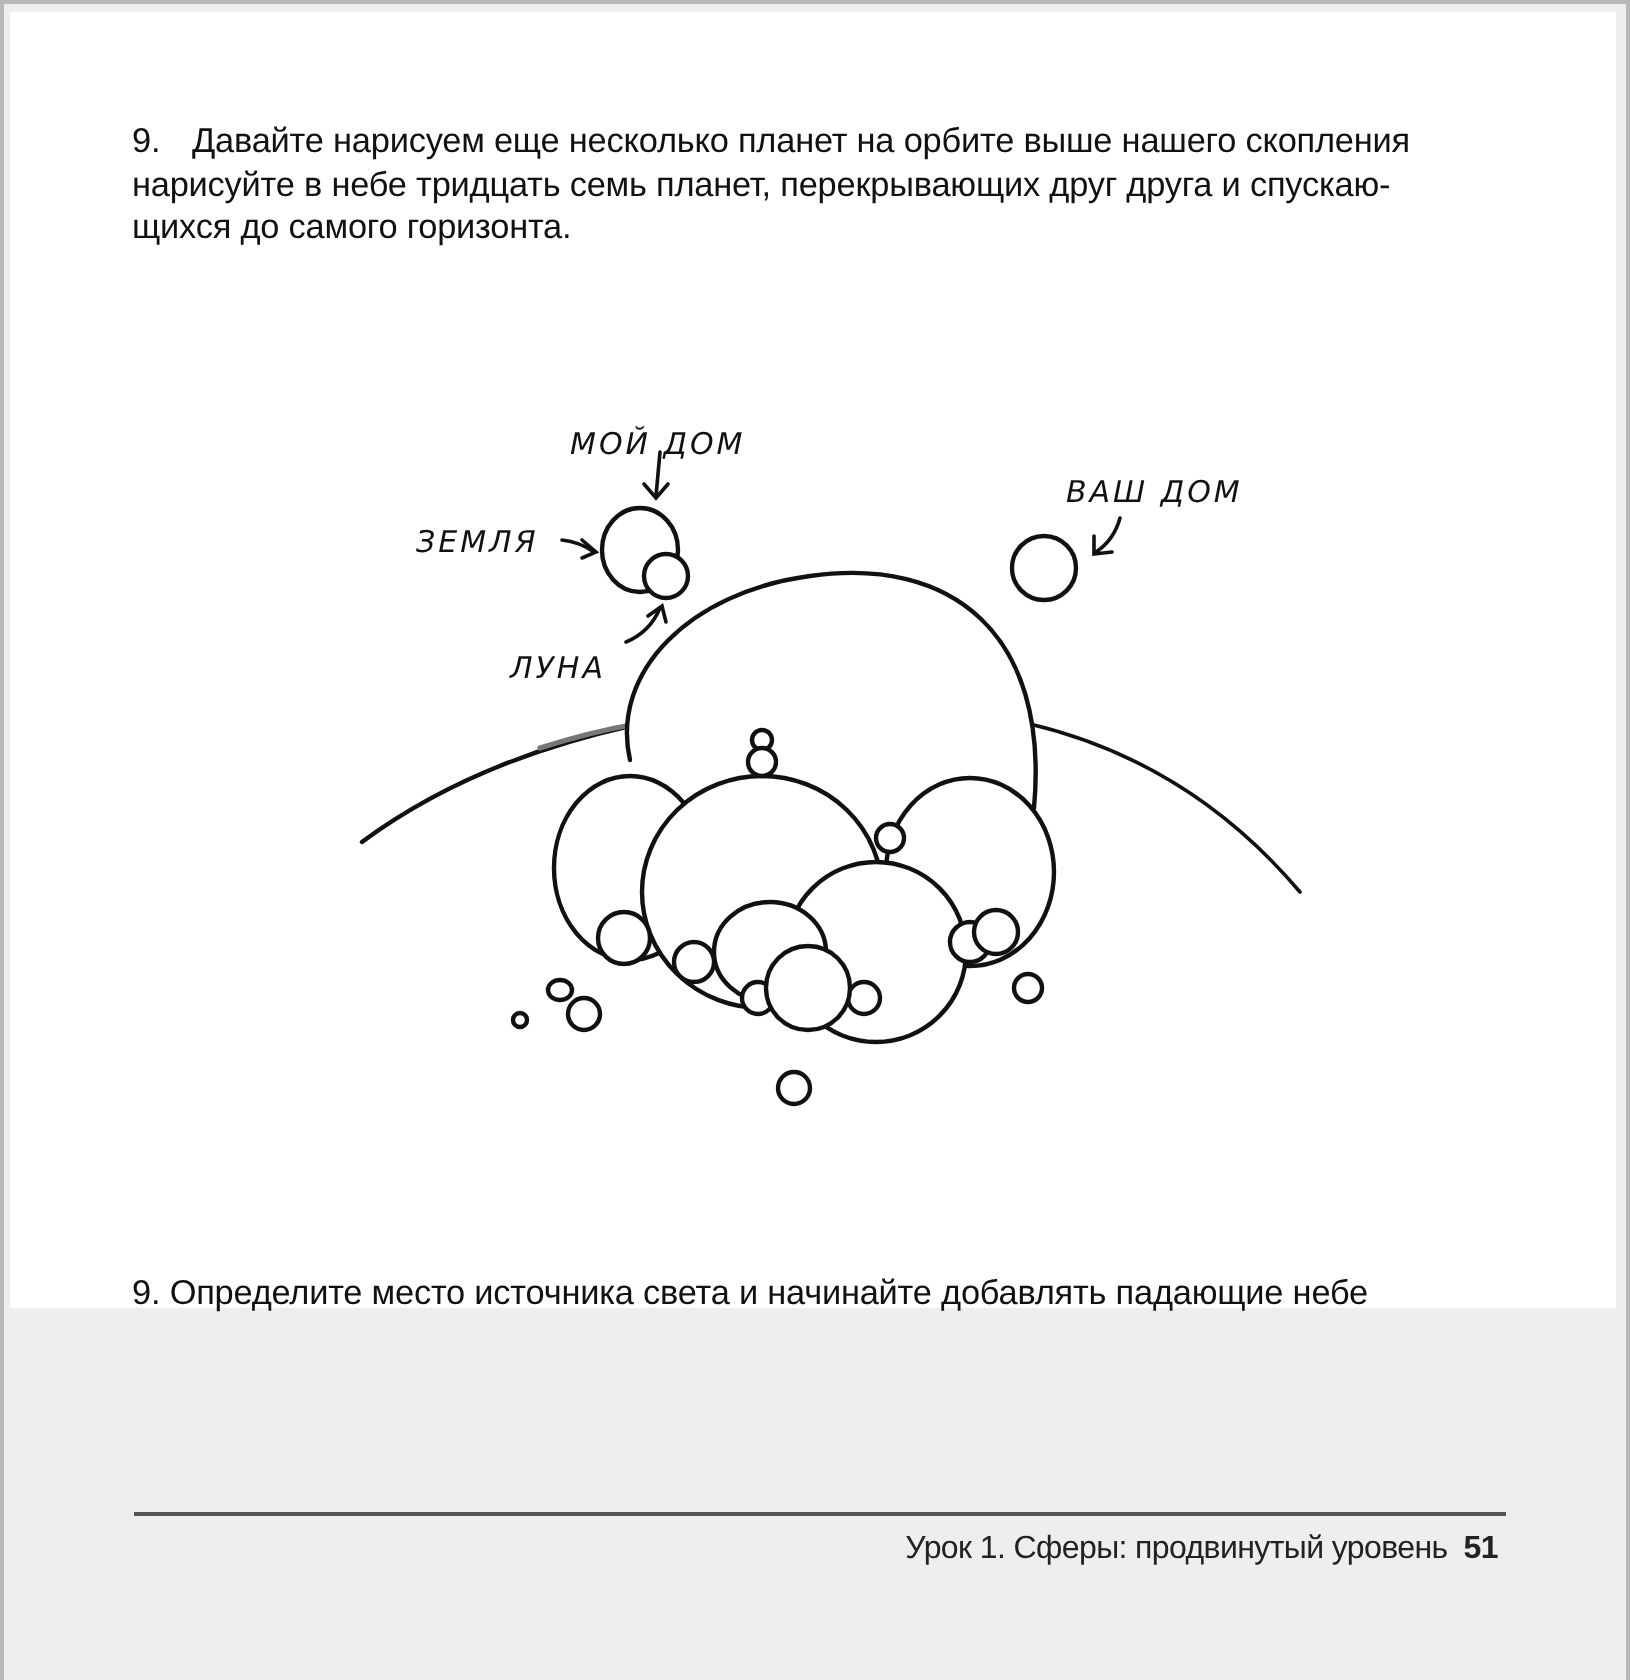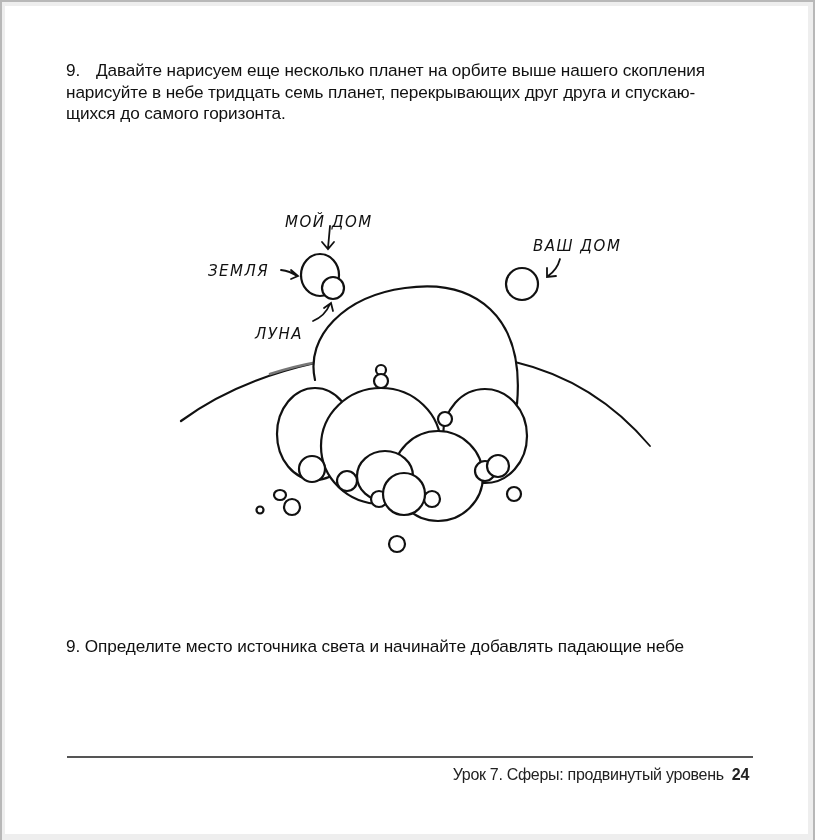--- a/index.html
+++ b/index.html
@@ -13,21 +13,21 @@
     .frame {
       position: absolute; left: 0; top: 0; width: 815px; height: 840px;
       border-top: 2px solid #b8b8b8;
       border-left: 2px solid #b8b8b8;
       border-right: 2px solid #b8b8b8;
       box-sizing: border-box;
     }
     .page {
       position: absolute;
       left: 5px; top: 6px;
-      width: 803px; height: 828px;
+      width: 803px; height: 648px;
       background: #ffffff;
     }
     .para {
       position: absolute;
       left: 61px;
       width: 690px;
       font-size: 17.2px;
       line-height: 21.5px;
       color: #111111;
       letter-spacing: -0.1px;
@@ -132,15 +132,15 @@
     <text class="hand-label" x="250" y="333">ЛУНА</text>
     <text class="hand-label" x="528" y="245">ВАШ ДОМ</text>
   </svg>
 
   <div class="para para-10">
     <span class="line"><span class="num">9.</span> <span>Определите место источника света и начинайте добавлять падающие небе</span></span>
   </div>
 
   <div class="footer-rule"></div>
   <div class="footer">
-    <span>Урок 7. Сферы: продвинутый уровень</span><span class="pnum">24</span>
+    <span>Урок 1. Сферы: продвинутый уровень</span><span class="pnum">51</span>
   </div>
 </div>
 
 </body></html>

